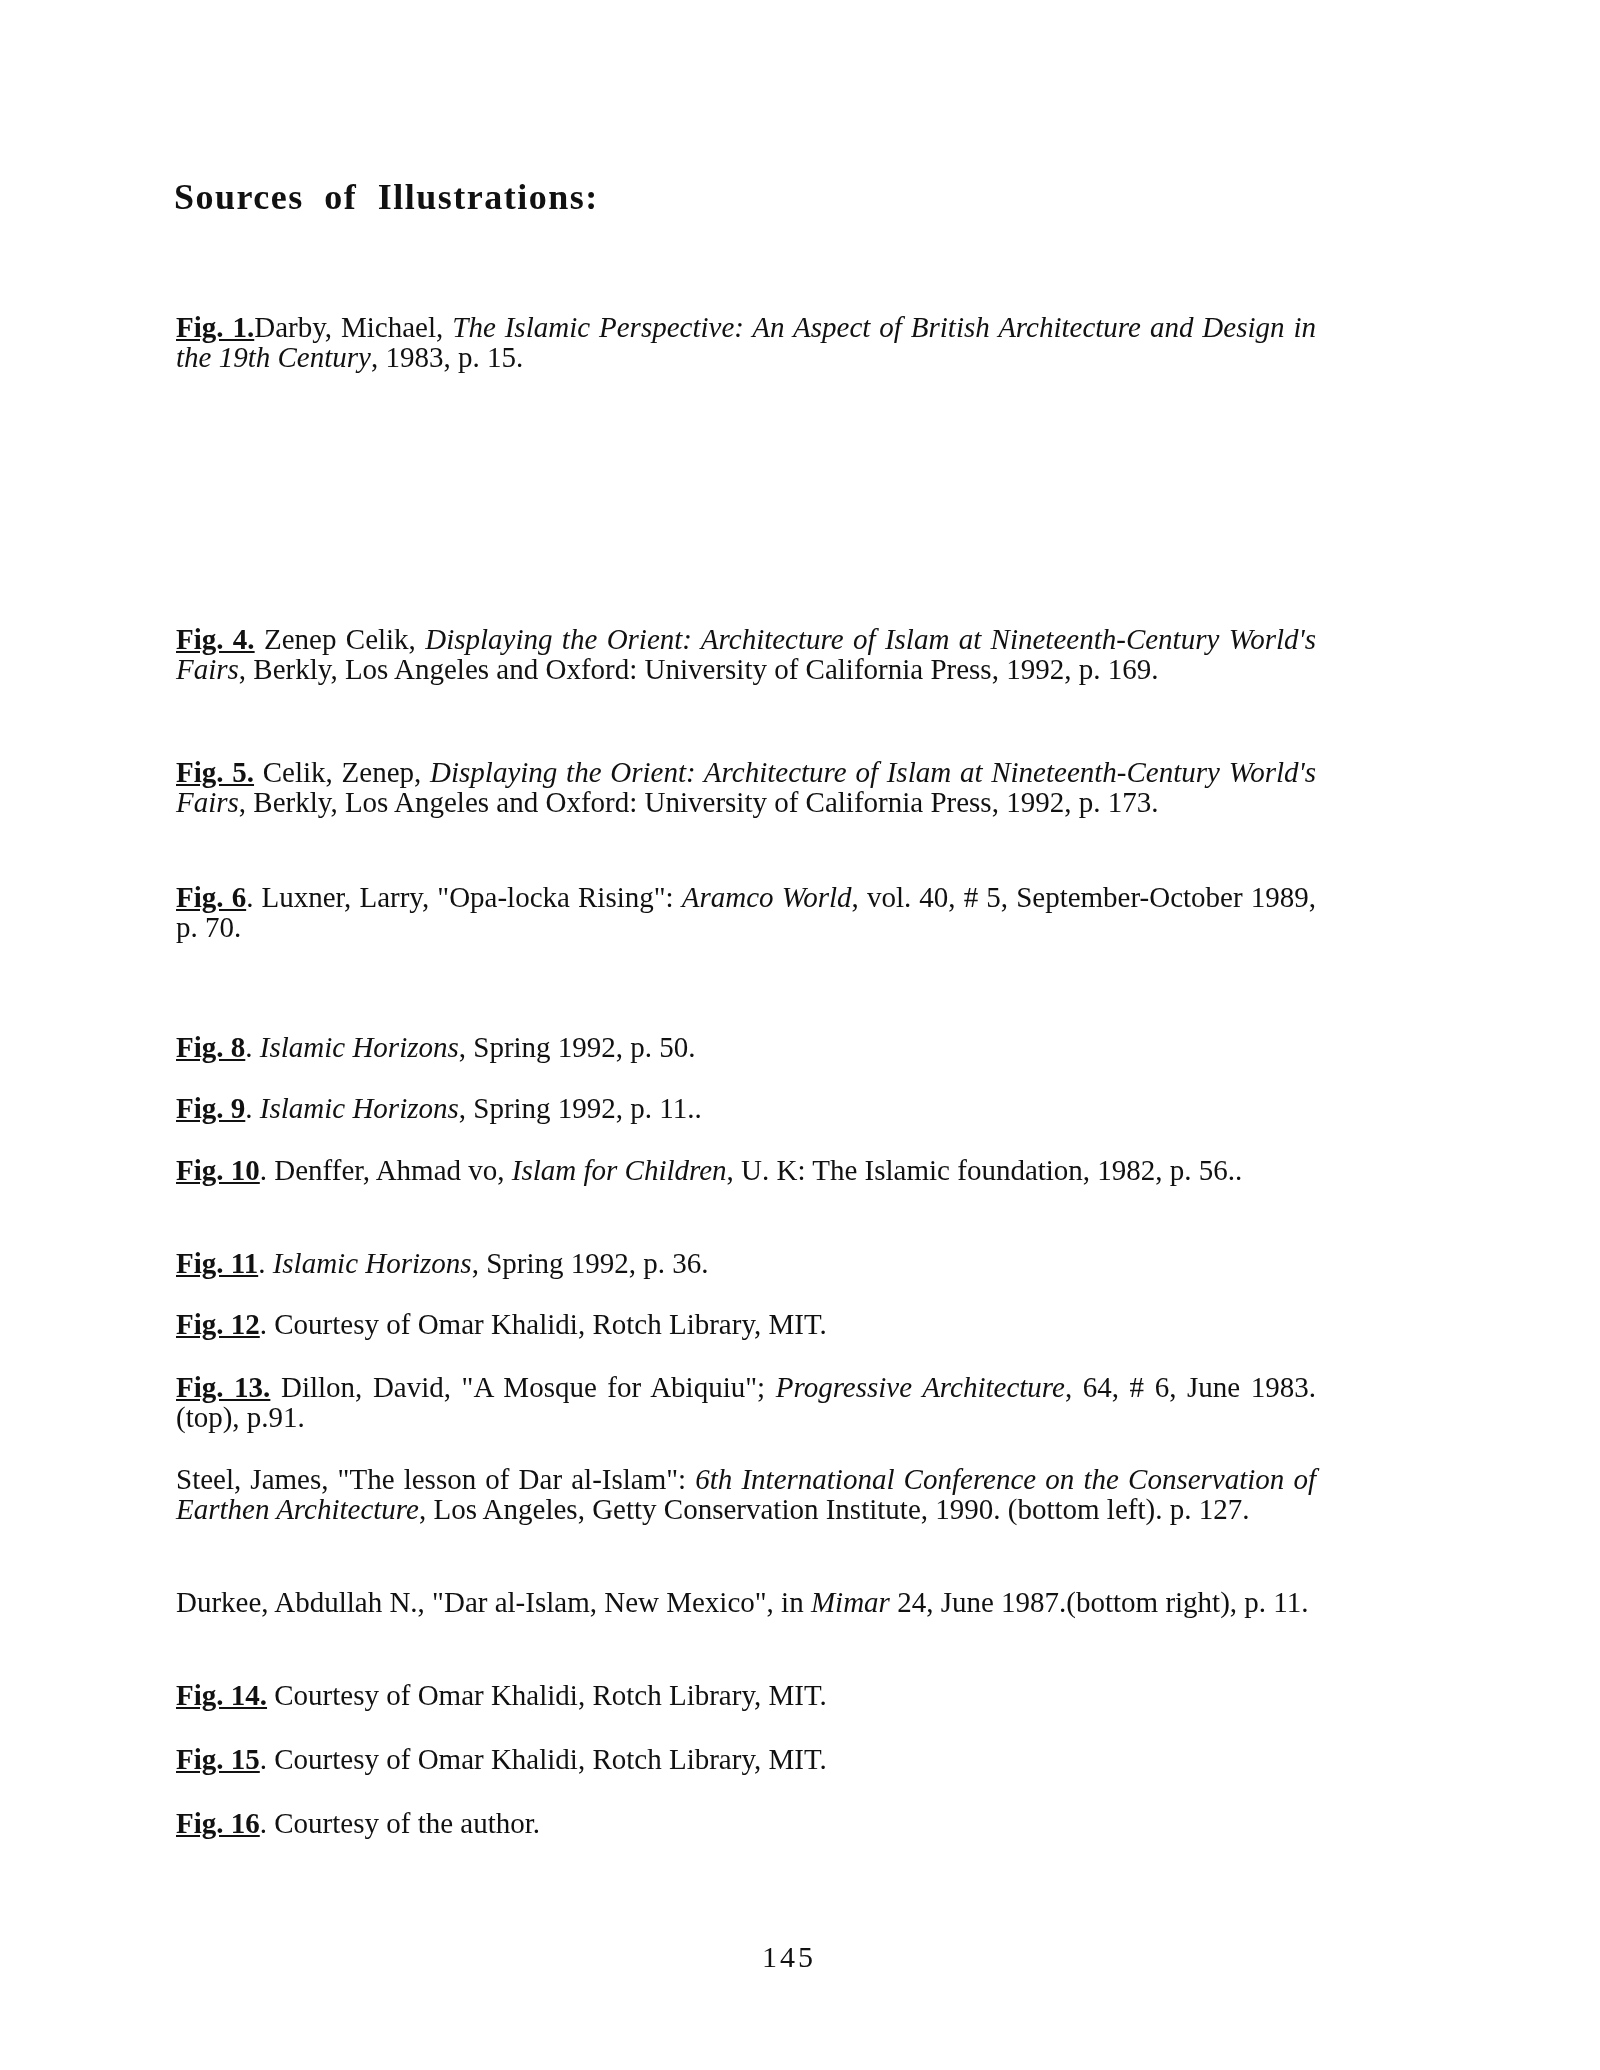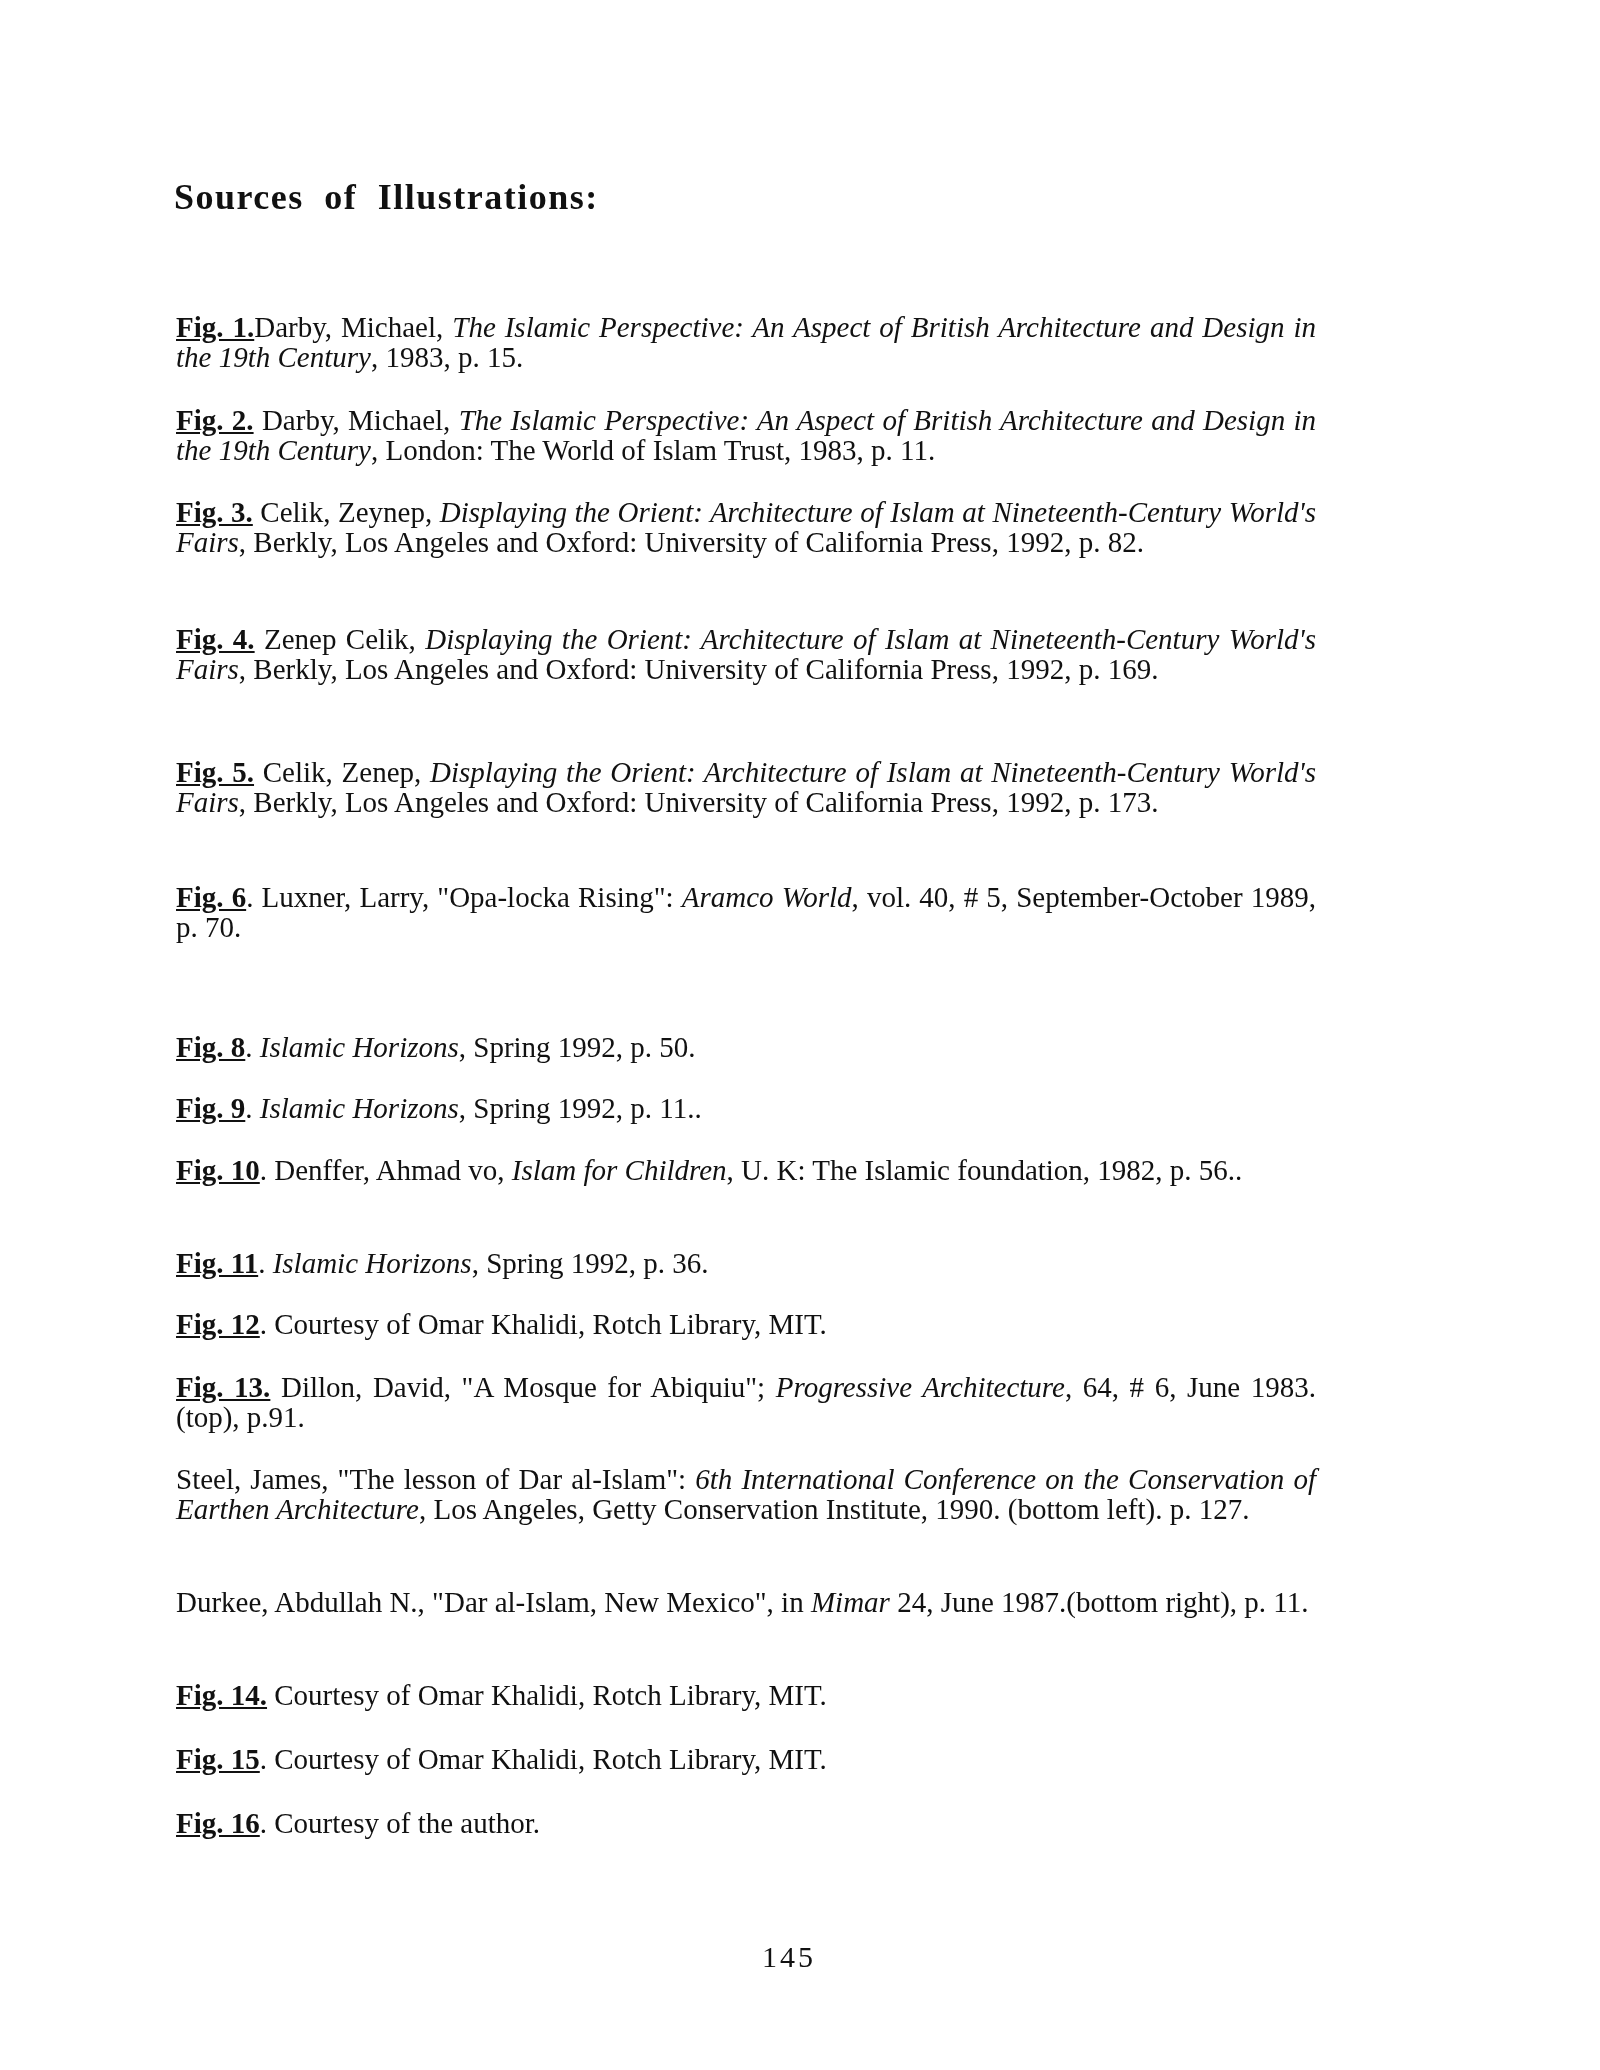--- a/index.html
+++ b/index.html
@@ -30,23 +30,21 @@
     .pagenum span { position: relative; left: -27px; }
   </style>
 </head>
 <body>
 
 <div class="page">
   <h1 class="title">Sources of Illustrations:</h1>
 
   <p class="entry justify" style="top:312px"><span class="label">Fig. 1.</span><span>Darby, Michael, </span><span class="it">The Islamic Perspective: An Aspect of British Architecture and Design in the 19th Century</span><span>, 1983, p. 15.</span></p>
 
-  <p class="entry justify" style="top:405px"><span class="label">Fig. 2.</span><span> Darby, Michael, </span><span class="it">The Islamic Perspective: An Aspect of British Architecture and Design in the 19th Century</span><span>, London: The World of Islam Trust, 1983, p. 11.</span></p>
 
-  <p class="entry justify" style="top:497px"><span class="label">Fig. 3.</span><span>  Celik, Zeynep, </span><span class="it">Displaying the Orient: Architecture of Islam at Nineteenth-Century World's Fairs</span><span>, Berkly, Los Angeles and Oxford: University of California Press, 1992, p. 82.</span></p>
 
   <p class="entry justify" style="top:624px"><span class="label">Fig. 4.</span><span> Zenep Celik, </span><span class="it">Displaying the Orient: Architecture of Islam at Nineteenth-Century World's Fairs</span><span>, Berkly, Los Angeles and Oxford: University of California Press, 1992, p. 169.</span></p>
 
   <p class="entry justify" style="top:757px"><span class="label">Fig. 5.</span><span> Celik, Zenep, </span><span class="it">Displaying the Orient: Architecture of Islam at Nineteenth-Century World's Fairs</span><span>, Berkly, Los Angeles and Oxford: University of California Press, 1992, p. 173.</span></p>
 
   <p class="entry justify" style="top:882px"><span class="label">Fig. 6</span><span>. Luxner, Larry, "Opa-locka Rising": </span><span class="it">Aramco World</span><span>, vol. 40, # 5, September-October 1989, p. 70.</span></p>
 
 
   <p class="entry" style="top:1032px"><span class="label">Fig. 8</span><span>. </span><span class="it">Islamic Horizons</span><span>, Spring 1992, p. 50.</span></p>
 

